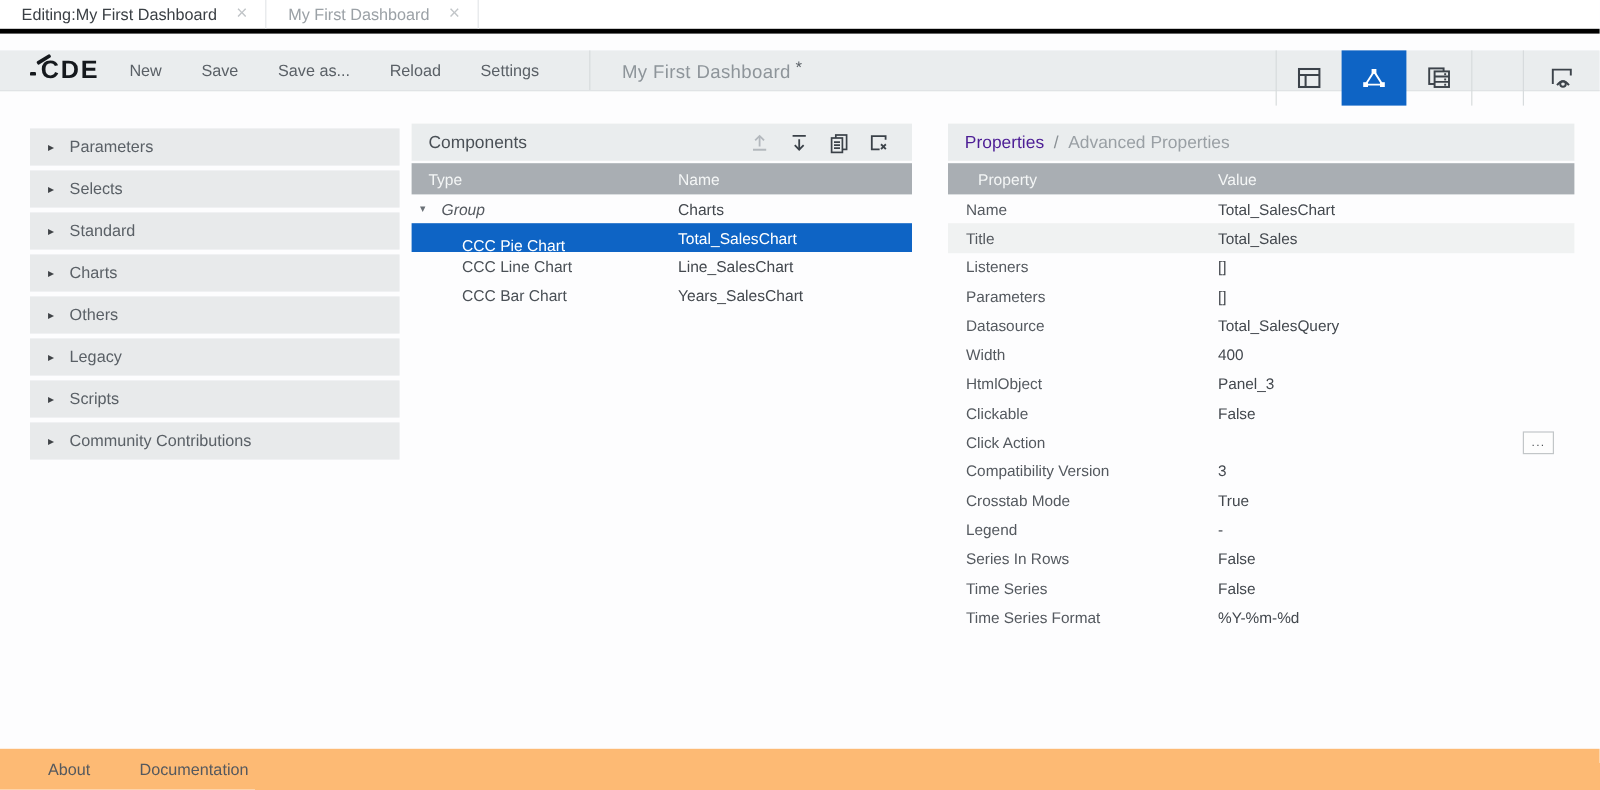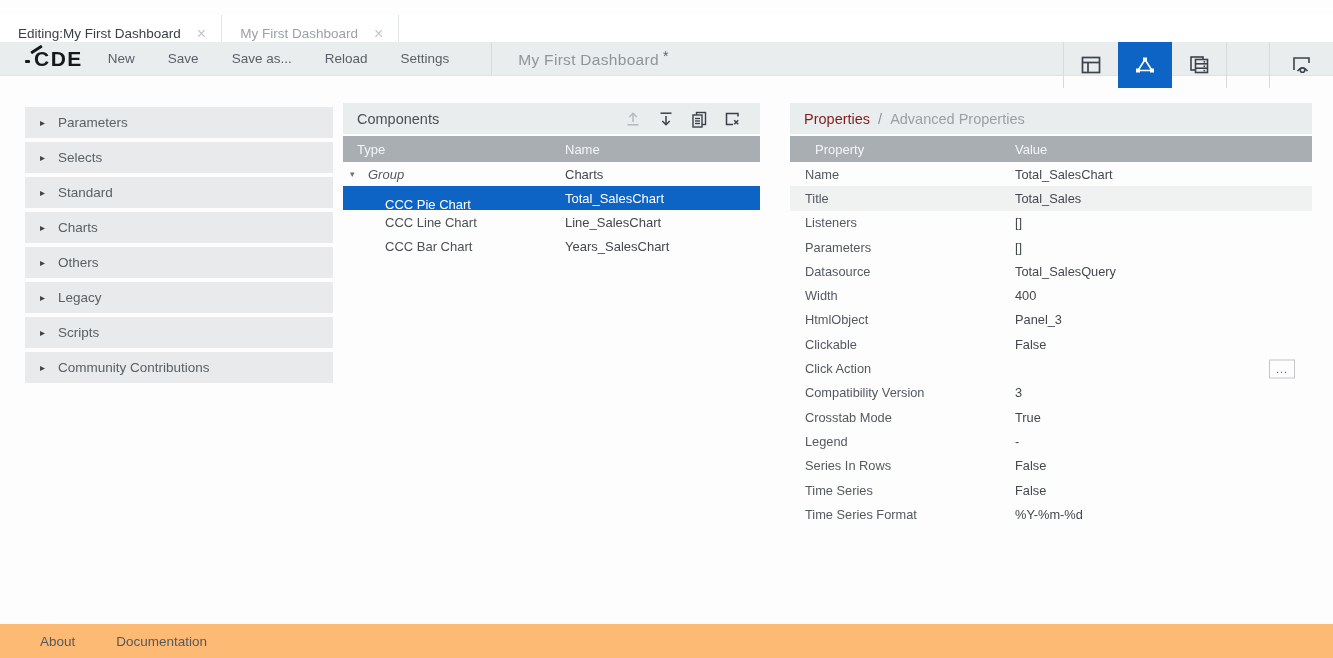--- a/index.html
+++ b/index.html
@@ -2,22 +2,22 @@
 <html><head>
 <meta charset="utf-8">
 <style>
   * { margin:0; padding:0; box-sizing:border-box; }
   html,body { width:1333px; height:658px; }
   body {
     position:relative; background:#fdfdfe; overflow:hidden;
     font-family:"Liberation Sans", sans-serif; color:#4a5056;
   }
   
-  .tabbar { position:absolute; top:0; left:0; right:0; height:38px; background:#ffffff;
-            border-bottom:1px solid #000000; display:flex;margin-top:15px; }
+  .tabbar { position:absolute; top:0; left:0; right:0; height:28px; background:#ffffff;
+            border-bottom:4px solid #000000; display:flex; }
   .tab { display:flex; align-items:center; gap:16px; padding:0 15px 0 18px;
          font-size:13.5px; color:#9ba1a6; border-right:1px solid #e4e7e9; cursor:pointer; }
   .tab.active { color:#3a3f44; }
   .tab .close { color:#c1c5c8; font-size:16px; line-height:1; cursor:pointer; }
   
   .toolbar { position:absolute; top:42px; left:0; right:0; height:34px; background:#eaedee;
              border-bottom:1px solid #e0e3e5; display:flex; align-items:center; }
   .logo { margin-left:27px; font-weight:bold; font-size:21px; color:#15191d;
           letter-spacing:1.5px; position:relative; padding-left:7px; }
   .logo::before { content:""; position:absolute; left:-2px; top:13px; width:5px; height:3px;
@@ -61,21 +61,21 @@
   .crow .garrow { margin-left:7px; width:11px; font-size:9px; color:#6b7177; }
   .crow .gname { margin-left:7px; font-style:italic; color:#54595f; }
   .crow .cname { margin-left:42px; }
   .crow .cell-name { flex:1; color:#43484e; }
   .crow.selected { background:#0e64c5; }
   .crow.selected .cell-type, .crow.selected .cell-name,
   .crow.selected .cname, .crow.selected .gname { color:#ffffff; }
   
   .properties-panel { left:790px; width:522px; }
   .properties-panel .panel-header { font-size:14.5px; }
-  .ph-title { color:#7f1d1d; }
+  .ph-title { color:#4c1d95; }
   .ph-sep { color:#8a9094; margin:0 8px; }
   .ph-adv { color:#9aa0a5; cursor:pointer; }
   .thead .col-prop { flex:0 0 225px; padding-left:25px; }
   .thead .col-val { flex:1; }
   .prow { display:flex; align-items:center; height:24.3px; font-size:12.8px; position:relative; cursor:pointer; }
   .prow.highlight { background:#f0f2f2; }
   .prow .prop-label { flex:0 0 225px; padding-left:15px; color:#54595f; }
   .prow .prop-value { flex:1; color:#43484e; }
   .dots-btn { position:absolute; right:17px; top:50%; transform:translateY(-50%);
               width:26px; height:19px; background:#fdfdfd; border:1px solid #c2c6c8;

